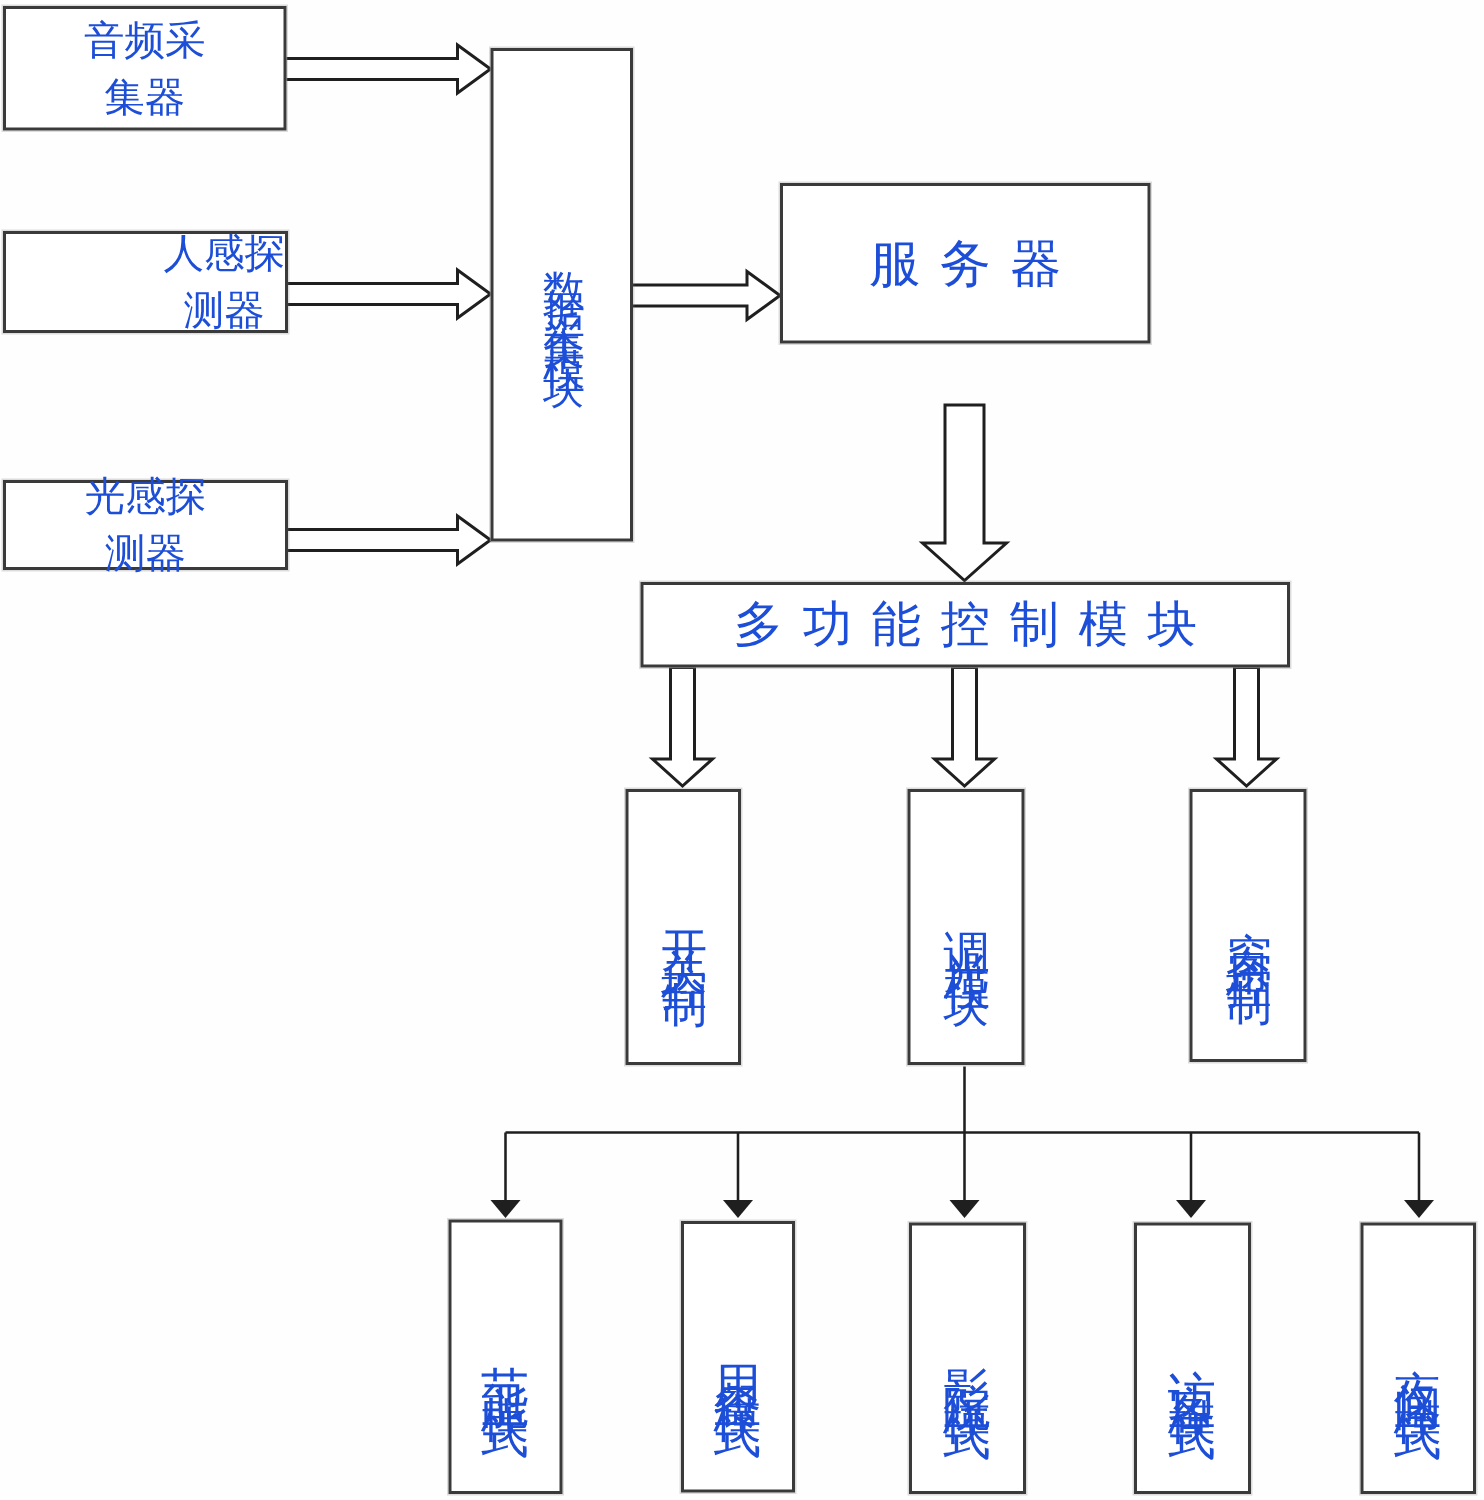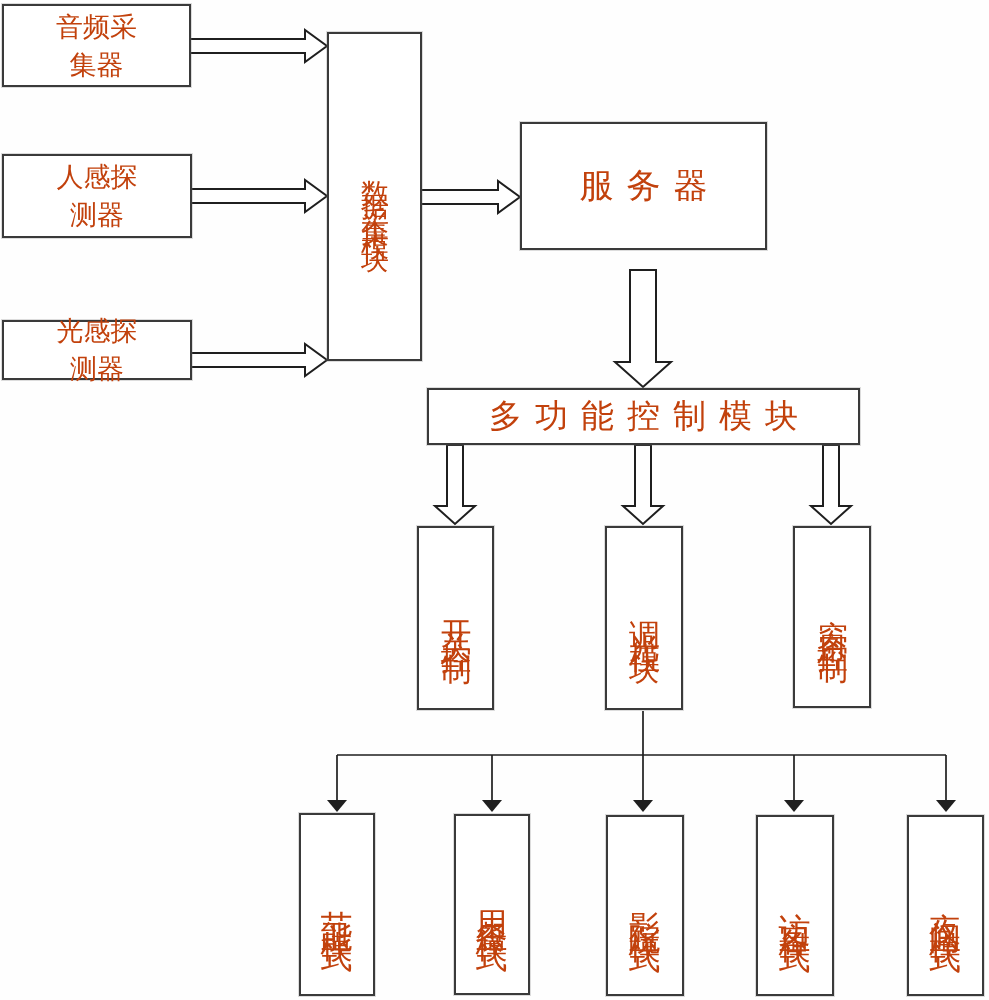--- a/index.html
+++ b/index.html
@@ -20,21 +20,21 @@
   .node {
     position: absolute;
     box-sizing: border-box;
     border: 2px solid #3a3a3a;
     background: #ffffff;
     display: flex;
     align-items: center;
     justify-content: center;
     box-shadow: 0 0 0 1px rgba(120,120,120,0.25);
   }
-  .node .txt { color: #c2410c; }
+  .node .txt { color: #1d4ed8; }
   
   .hbox .txt {
     white-space: pre-line;
     text-align: center;
     font-size: 27px;
     line-height: 38px;
   }
   
   .server-box .txt { font-size: 34px; letter-spacing: 13px; text-indent: 13px; white-space: nowrap; }
   .wide-box .txt { font-size: 33px; letter-spacing: 13px; text-indent: 13px; white-space: nowrap; text-align: right; }
@@ -71,34 +71,34 @@
     <path d="M482,800 L502,800 L492,812 Z" fill="#1f1f1f"></path>
     <path d="M633,800 L653,800 L643,812 Z" fill="#1f1f1f"></path>
     <path d="M784,800 L804,800 L794,812 Z" fill="#1f1f1f"></path>
     <path d="M936,800 L956,800 L946,812 Z" fill="#1f1f1f"></path>
   </svg>
 
   <div class="node hbox" style="left:2px; top:4px; width:189px; height:83px;">
     <span class="txt">音频采
 集器</span>
   </div>
-  <div class="node hbox" style="left:2px; top:154px; width:190px; height:84px;">
+  <div class="node hbox" style="left:2px; top:154px; width:190px; height:68px;justify-content:flex-end;">
     <span class="txt">人感探
 测器</span>
   </div>
   <div class="node hbox" style="left:2px; top:320px; width:190px; height:60px;">
     <span class="txt">光感探
 测器</span>
   </div>
 
   <div class="node vbox v-tall" style="left:327px; top:32px; width:95px; height:329px;">
     <span class="txt">数据采集模块</span>
   </div>
 
-  <div class="node server-box" style="left:520px; top:122px; width:247px; height:128px;">
+  <div class="node server-box" style="left:520px; top:122px; width:247px; height:107px;">
     <span class="txt">服务器</span>
   </div>
 
   <div class="node wide-box" style="left:427px; top:388px; width:433px; height:57px;">
     <span class="txt">多功能控制模块</span>
   </div>
 
   <div class="node vbox v-mid" style="left:417px; top:526px; width:77px; height:184px;">
     <span class="txt">开关控制</span>
   </div>

